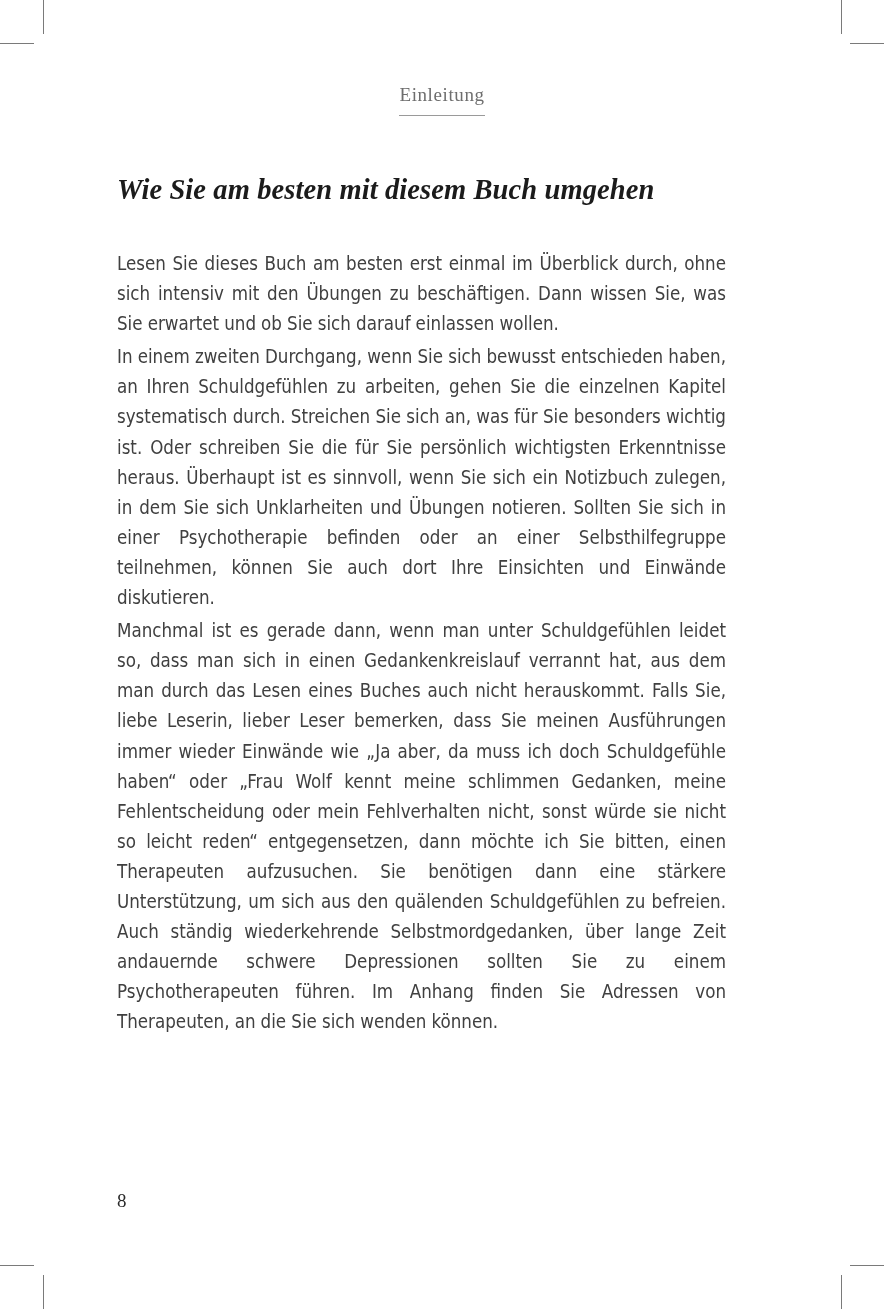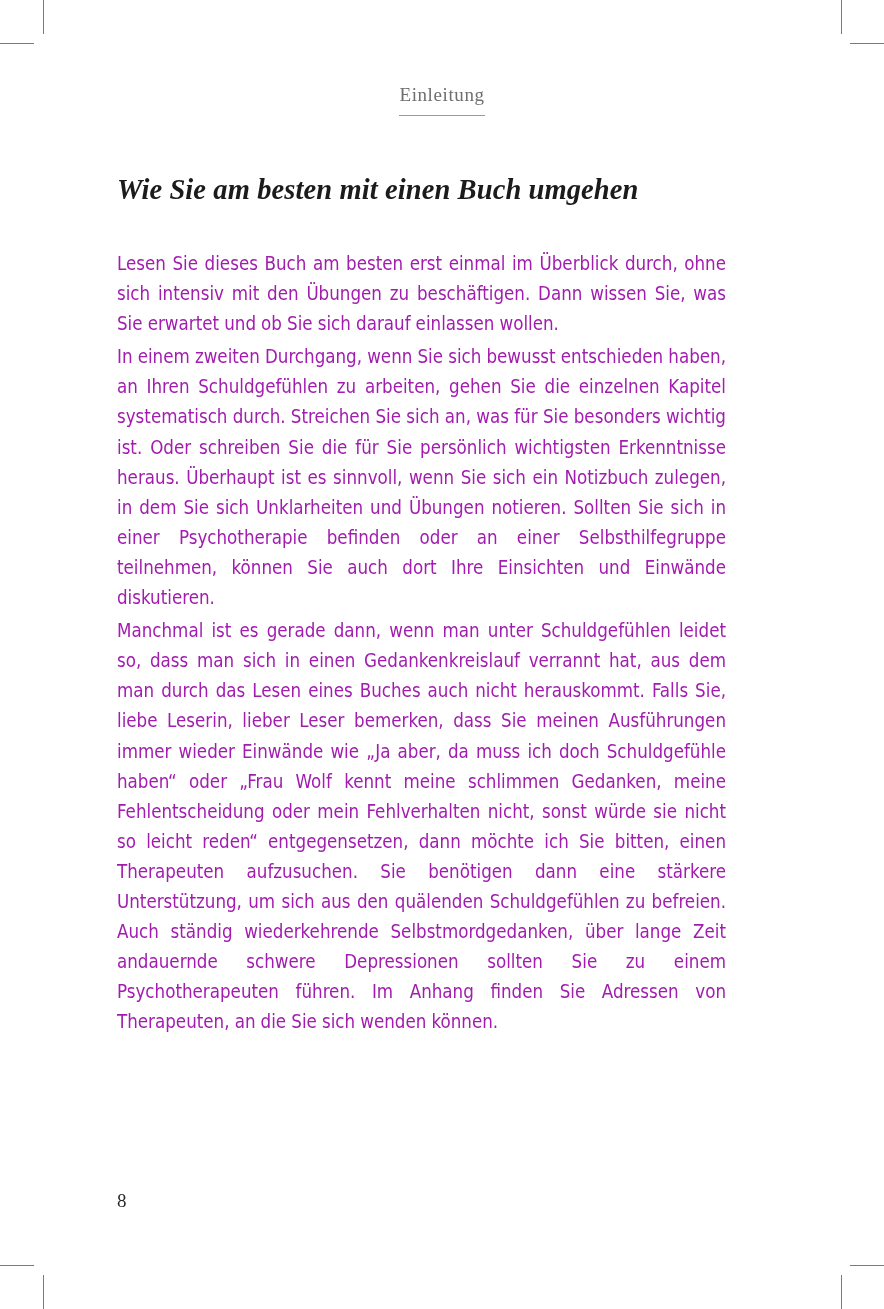--- a/index.html
+++ b/index.html
@@ -67,21 +67,21 @@
     line-height: 34px;
     color: #1b1b1b;
     letter-spacing: 0.1px;
     margin: 0 0 42px 0;
   }
 
   .body-par {
     font-family: "DejaVu Sans Condensed", "DejaVu Sans", sans-serif;
     font-size: 18.6px;
     line-height: 30.1px;
-    color: #a21caf;
+    color: #404040;
     text-align: justify;
     text-justify: inter-word;
     margin: 0;
     -webkit-hyphens: none;
     hyphens: none;
     word-spacing: -0.2px;
   }
   .body-par + .body-par { margin-top: 3px; }
 
   
@@ -106,21 +106,21 @@
   <div class="crop v crop-bl-v"></div>
   <div class="crop h crop-bl-h"></div>
   <div class="crop v crop-br-v"></div>
   <div class="crop h crop-br-h"></div>
 
   <div class="running-head">
     <span class="running-head-text">Einleitung</span>
   </div>
 
   <div class="text-block">
-    <h1 class="section-title">Wie Sie am besten mit einen Buch umgehen</h1>
+    <h1 class="section-title">Wie Sie am besten mit diesem Buch umgehen</h1>
 
     <p class="body-par">Lesen Sie dieses Buch am besten erst einmal im Überblick durch, ohne sich intensiv mit den Übungen zu beschäftigen. Dann wissen Sie, was Sie erwartet und ob Sie sich darauf einlassen wollen.</p>
     <p class="body-par">In einem zweiten Durchgang, wenn Sie sich bewusst entschieden haben, an Ihren Schuldgefühlen zu arbeiten, gehen Sie die einzelnen Kapitel systematisch durch. Streichen Sie sich an, was für Sie besonders wichtig ist. Oder schreiben Sie die für Sie persönlich wichtigsten Erkenntnisse heraus. Überhaupt ist es sinnvoll, wenn Sie sich ein Notizbuch zulegen, in dem Sie sich Unklarheiten und Übungen notieren. Sollten Sie sich in einer Psychotherapie befinden oder an einer Selbsthilfegruppe teilnehmen, können Sie auch dort Ihre Einsichten und Einwände diskutieren.</p>
     <p class="body-par">Manchmal ist es gerade dann, wenn man unter Schuldgefühlen leidet so, dass man sich in einen Gedankenkreislauf verrannt hat, aus dem man durch das Lesen eines Buches auch nicht herauskommt. Falls Sie, liebe Leserin, lieber Leser bemerken, dass Sie meinen Ausführungen immer wieder Einwände wie „Ja aber, da muss ich doch Schuldgefühle haben“ oder „Frau Wolf kennt meine schlimmen Gedanken, meine Fehlentscheidung oder mein Fehlverhalten nicht, sonst würde sie nicht so leicht reden“ entgegensetzen, dann möchte ich Sie bitten, einen Therapeuten aufzusuchen. Sie benötigen dann eine stärkere Unterstützung, um sich aus den quälenden Schuldgefühlen zu befreien. Auch ständig wiederkehrende Selbstmordgedanken, über lange Zeit andauernde schwere Depressionen sollten Sie zu einem Psychotherapeuten führen. Im Anhang finden Sie Adressen von Therapeuten, an die Sie sich wenden können.</p>
   </div>
 
   <div class="folio">8</div>
 
 </div>
 

